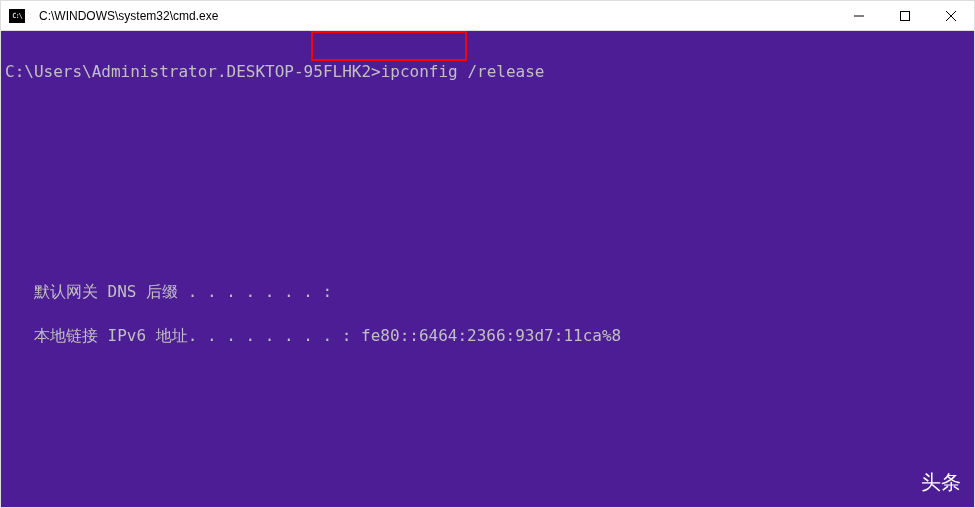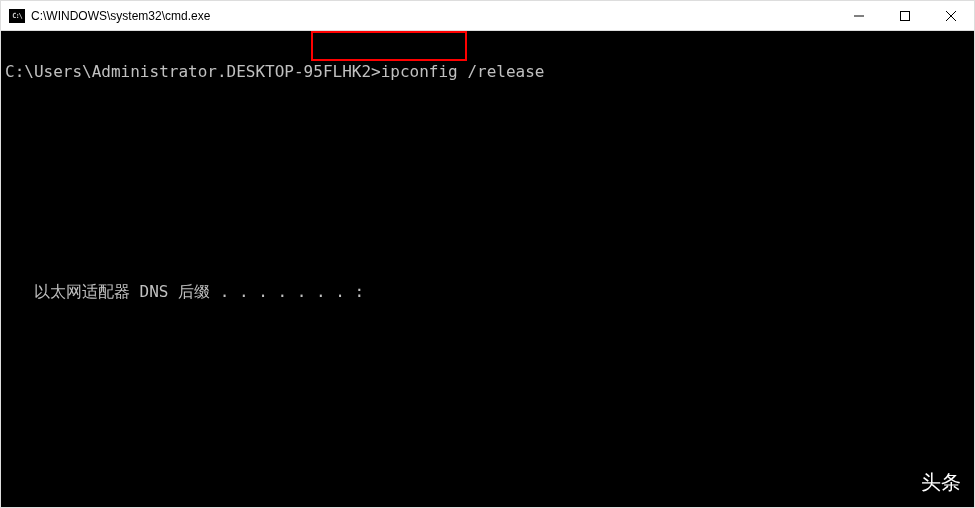--- a/index.html
+++ b/index.html
@@ -1,24 +1,24 @@
 <!DOCTYPE html>
 <html><head>
   <meta charset="utf-8">
   <style>
     * { margin: 0; padding: 0; box-sizing: border-box; }
     body { width: 975px; height: 508px; background: #fff; font-family: 'Segoe UI', sans-serif; overflow: hidden; position: relative; }
     .window { width: 975px; height: 508px; background: #fff; border: 1px solid #ddd; display: flex; flex-direction: column; }
     .title-bar { height: 30px; background: #fff; display: flex; align-items: center; border-bottom: 1px solid #ddd; }
     .title-icon { width: 16px; height: 14px; margin-left: 8px; background: #000; display: flex; align-items: center; justify-content: center; font-size: 7px; font-family: monospace; color: #ccc; font-weight: bold; letter-spacing: -1px; }
-    .title-text { flex: 1; font-size: 12px; color: #000; padding-left: 6px; }
+    .title-text { flex: 1; font-size: 12px; color: #000; padding-left: 14px; }
     .window-controls { display: flex; height: 30px; }
     .win-btn { width: 46px; display: flex; align-items: center; justify-content: center; cursor: pointer; }
     .win-btn svg { stroke: #000; fill: none; }
-    .terminal { flex: 1; background: #000000; padding: 8px 4px; font-family: 'NSimSun', 'SimSun', 'Consolas', monospace; font-size: 16px; color: #c0c0c0; line-height: 22px; white-space: pre; overflow: hidden; position: relative; }
+    .terminal { flex: 1; background: #4c1d95; padding: 8px 4px; font-family: 'NSimSun', 'SimSun', 'Consolas', monospace; font-size: 16px; color: #c0c0c0; line-height: 22px; white-space: pre; overflow: hidden; position: relative; }
     .line { display: block; }
     .highlight-box { position: absolute; border: 2px solid #ff0000; pointer-events: none; }
     .watermark { position: absolute; bottom: 12px; right: 14px; color: #fff; font-size: 20px; font-family: 'Microsoft YaHei', sans-serif; display: flex; align-items: flex-start; pointer-events: none; }
     .watermark .brand { font-weight: 500; }
     .watermark .handle { font-weight: 300; }
   </style>
 </head>
 <body>
 
 <div class="window">
@@ -45,21 +45,22 @@
           </svg>
       </div>
     </div>
   </div>
   <div class="terminal">
 <span class="line"><span>C:\Users\Administrator.DESKTOP-95FLHK2&gt;</span><span>ipconfig /release</span></span>
 <span class="line"> </span>
 <span class="line"> </span>
 <span class="line"> </span>
 <span class="line"> </span>
-<span class="line">   以太网适配器 DNS 后缀 . . . . . . . :</span>
+<span class="line">   默认网关 DNS 后缀 . . . . . . . :</span>
+<span class="line"><span>   本地链接 IPv6 地址. . . . . . . . : </span><span>fe80::6464:2366:93d7:11ca%8</span></span>
 <span class="line"> </span>
 
   </div>
 </div>
 
 <div class="highlight-box" style="top: 31px; left: 311px; width: 156px; height: 30px;"></div>
 
 <div class="watermark">
   <span class="brand">头条</span>
 </div>

